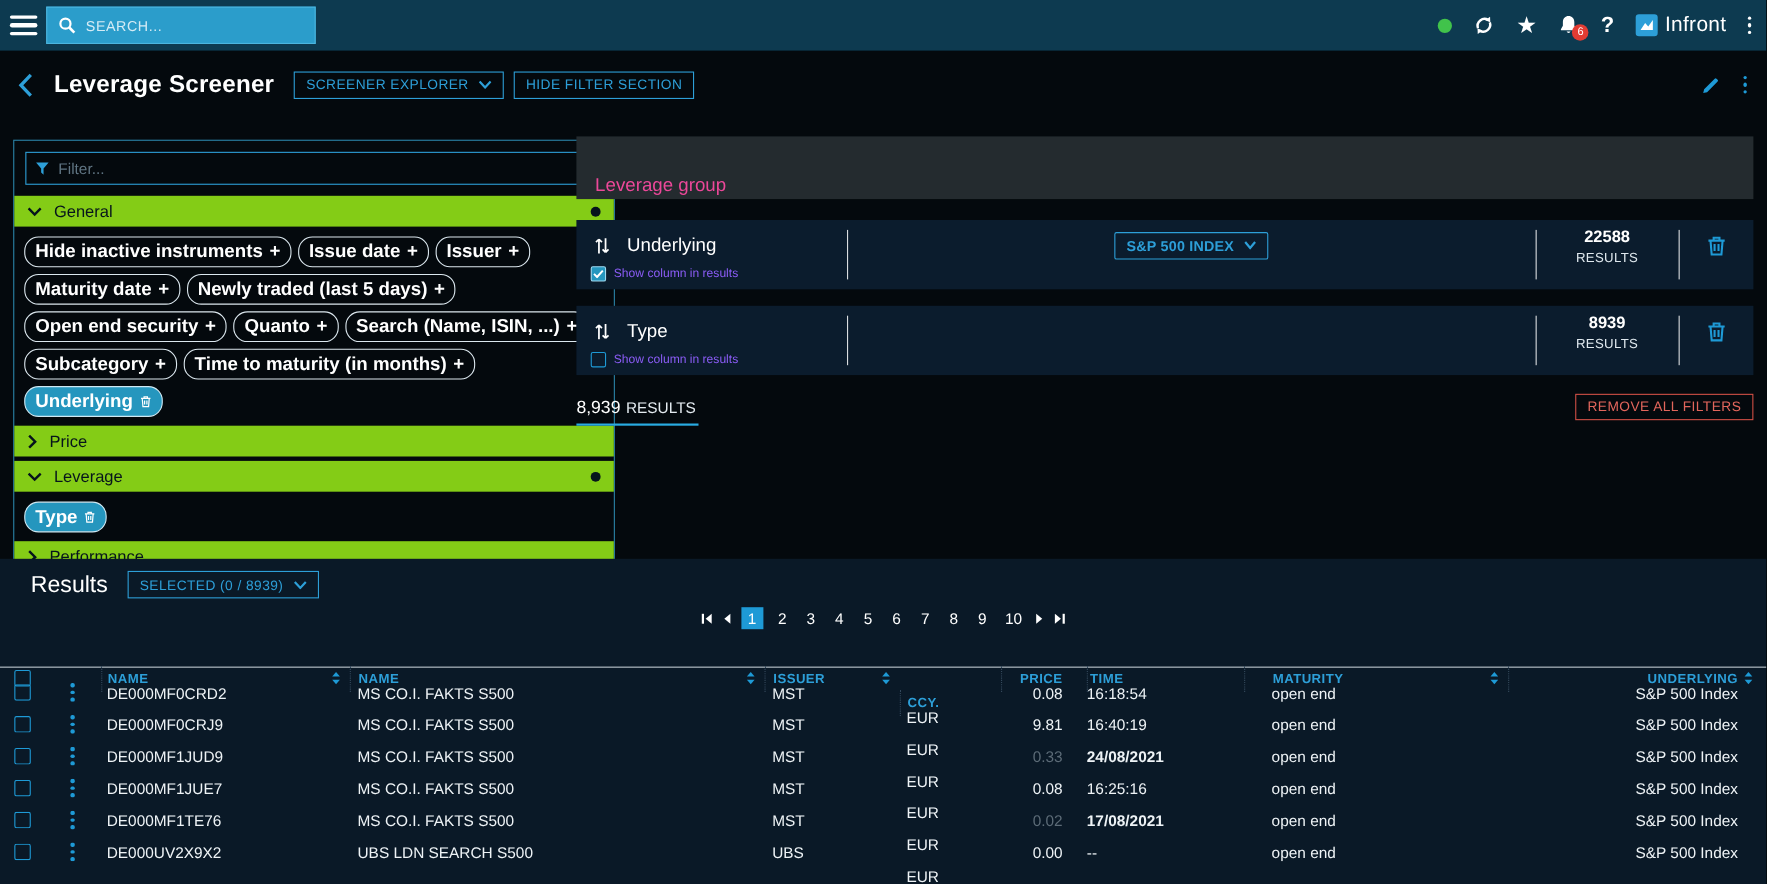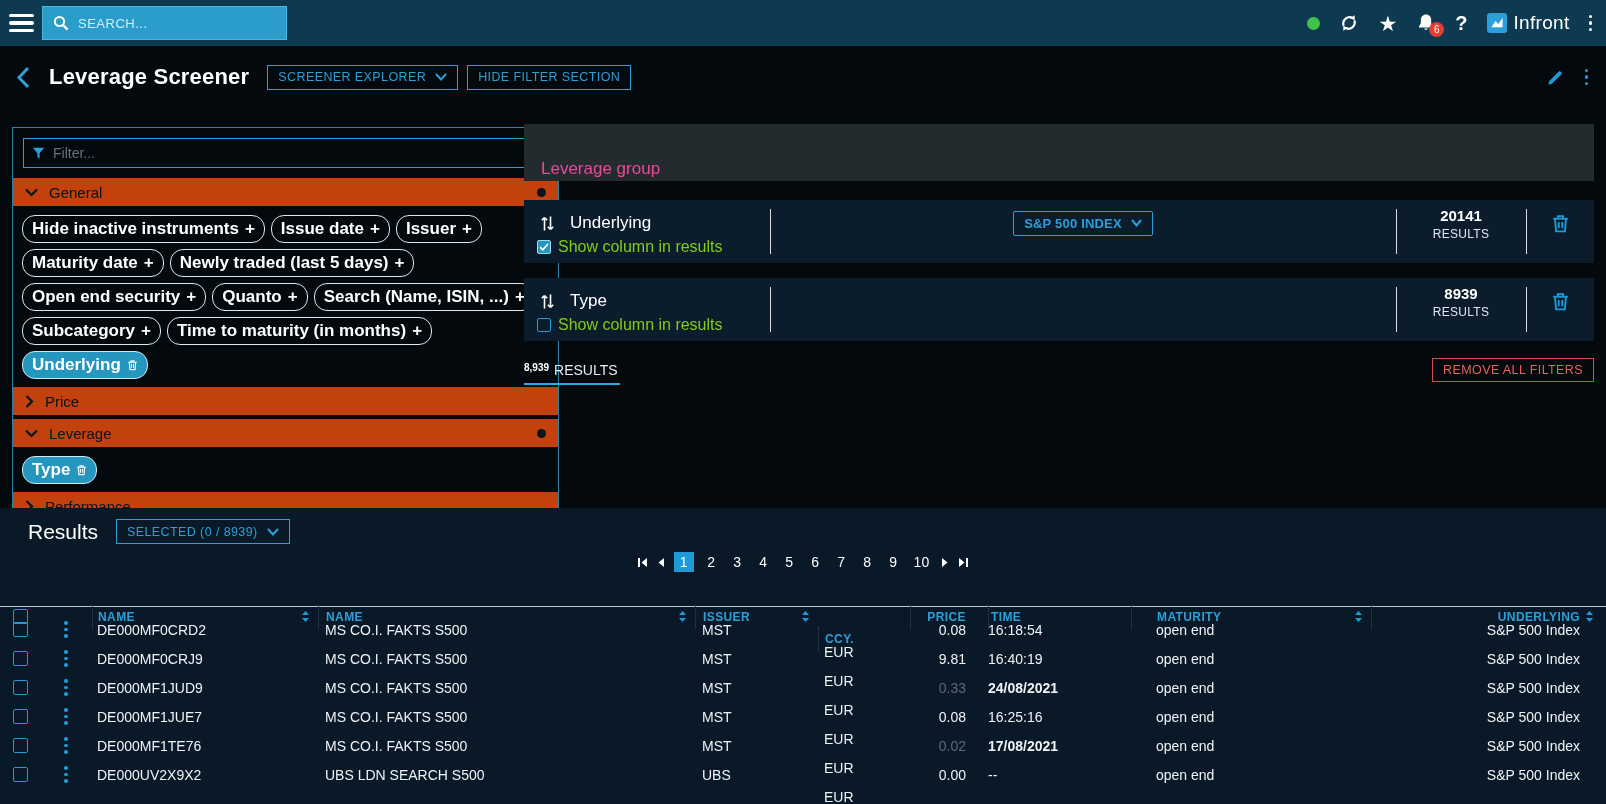--- a/index.html
+++ b/index.html
@@ -36,21 +36,21 @@
   .btn-cyan { display:inline-flex; align-items:center; gap:9px; border:1px solid #2d9fd8; color:#2d9fd8; font-size:12.5px; letter-spacing:.4px; height:25px; padding:0 10px; cursor:pointer; background:transparent; white-space:nowrap; }
   .btn-cyan.ml { margin-left:18px; } .btn-cyan.ml2 { margin-left:9px; }
   .header-actions { margin-left:auto; display:flex; align-items:center; gap:20px; padding-right:18px; color:#1e9ad6; }
 
   
   .filter-panel { position:absolute; left:12px; top:127px; width:547px; border:1px solid #2b84a8; background:#04090d; padding-bottom:1px; }
   .filter-input { margin:10px; height:30px; border:1px solid #2d9fd8; display:flex; align-items:center; gap:8px; padding:0 8px; }
   .filter-input .icon { color:#2d9fd8; }
   .filter-input input { flex:1; background:transparent; border:none; outline:none; color:#cfe0ea; font-size:14px; font-family:"Liberation Sans",sans-serif; }
   .filter-input input::placeholder { color:#5f7482; }
-  .sec-bar { height:28px; background:#c2410c; color:#06141c; display:flex; align-items:center; gap:11px; padding:0 12px; font-size:15px; cursor:pointer; }
+  .sec-bar { height:28px; background:#84cc16; color:#06141c; display:flex; align-items:center; gap:11px; padding:0 12px; font-size:15px; cursor:pointer; }
   .sec-bar + .sec-bar { margin-top:4px; }
   .sec-bar .dot { margin-left:auto; width:9px; height:9px; border-radius:50%; background:#06141c; }
   .chips { padding:6px 6px 5px 6px; display:flex; flex-wrap:wrap; }
   .chip { display:inline-flex; align-items:center; gap:6px; border:1px solid #dbe7ee; color:#fff; border-radius:13px; padding:3px 9px; margin:3px; font-size:17px; font-weight:700; cursor:pointer; white-space:nowrap; }
   .chip .plus { font-weight:700; }
   .chip.active { background:#2596be; border-color:#cfe9f4; }
   .chip .icon { color:#fff; }
 
   
   .panel-group { position:absolute; left:524px; top:124px; width:1070px; height:57px; background:#242b2f; }
@@ -65,27 +65,27 @@
   .centerzone { position:absolute; left:246px; top:0; width:626px; height:46px; display:flex; align-items:center; justify-content:center; }
   .value-btn { display:inline-flex; align-items:center; gap:9px; border:1px solid #2d9fd8; border-radius:2px; color:#2d9fd8; font-size:13px; font-weight:700; letter-spacing:.2px; padding:4px 10px; cursor:pointer; }
   .toggle { display:flex; border:1px solid #e8f2f7; border-radius:16px; overflow:hidden; cursor:pointer; }
   .toggle .seg { padding:5px 16px; font-size:15px; color:#fff; }
   .toggle .seg.sel { background:#2596be; }
   .countzone { position:absolute; left:872px; top:7px; width:130px; text-align:center; }
   .countzone .num { font-size:15px; font-weight:700; color:#fff; }
   .countzone .lbl { font-size:12px; color:#dfe8ee; margin-top:3px; letter-spacing:.3px; }
   .trashzone { position:absolute; left:1002px; top:0; width:68px; height:46px; display:flex; align-items:center; justify-content:center; color:#1e9ad6; cursor:pointer; }
   .showcol { position:absolute; left:13px; bottom:7px; display:flex; align-items:center; gap:7px; cursor:pointer; }
-  .showcol .lbl { font-size:16px; color:#84cc16; }
+  .showcol .lbl { font-size:11px; color:#8b5cf6; }
   .cb { width:14px; height:14px; border:1px solid #1e9ad6; border-radius:2px; background:transparent; display:flex; align-items:center; justify-content:center; }
   .cb.on { background:#2596be; border-color:#9fd8ef; }
 
   .detail-footer { position:absolute; left:524px; top:358px; width:1070px; display:flex; justify-content:space-between; align-items:flex-start; }
   .total-results { display:inline-flex; gap:5px; border-bottom:2px solid #29abe2; padding:4px 2px 5px 0; cursor:pointer; }
-  .total-results .num { font-size:10px; font-weight:700; color:#fff; }
+  .total-results .num { font-size:16px; font-weight:400; color:#fff; }
   .total-results .lbl { font-size:14px; color:#e4ebf0; }
   .btn-danger { border:1px solid #cf4f45; color:#e2665c; background:transparent; font-size:12.5px; letter-spacing:.4px; padding:4px 10px; cursor:pointer; font-family:"Liberation Sans",sans-serif; }
 
   
   .results { position:absolute; left:0; top:508px; width:1606px; height:296px; background:#0a1927; }
   .results-head { display:flex; align-items:center; gap:18px; padding:11px 0 0 28px; }
   .results-title { font-size:21px; color:#fff; }
   .pager { display:flex; align-items:center; justify-content:center; gap:9px; margin-top:8px; color:#fff; }
   .pager .pic { color:#fff; cursor:pointer; display:flex; }
   .pager .pg { min-width:17px; text-align:center; font-size:14px; cursor:pointer; padding:2px 3px; }
@@ -327,21 +327,21 @@
         <span>S&amp;P 500 INDEX</span>
         <span class="icon">
             <svg width="11" height="8" viewBox="0 0 11 8">
               <polyline points="1,1 5.5,6.5 10,1" fill="none" stroke="#2d9fd8" stroke-width="2"></polyline>
             </svg>
           </span>
       </span>
     </span>
     <span class="vsep" style="left:872px;"></span>
     <span class="countzone">
-      <div class="num">20141</div>
+      <div class="num">22588</div>
       <div class="lbl">RESULTS</div>
     </span>
     <span class="vsep" style="left:1002px;"></span>
     <span class="trashzone icon">
       <svg width="19" height="21" viewBox="0 0 18 19" fill="none" stroke="#1e9ad6" stroke-width="1.8">
           <path d="M2 5h14"></path>
           <path d="M6.5 5V2.5h5V5"></path>
           <path d="M3.8 5l1 12h8.4l1-12"></path>
           <path d="M7.3 8v6M10.7 8v6"></path>
         </svg>

